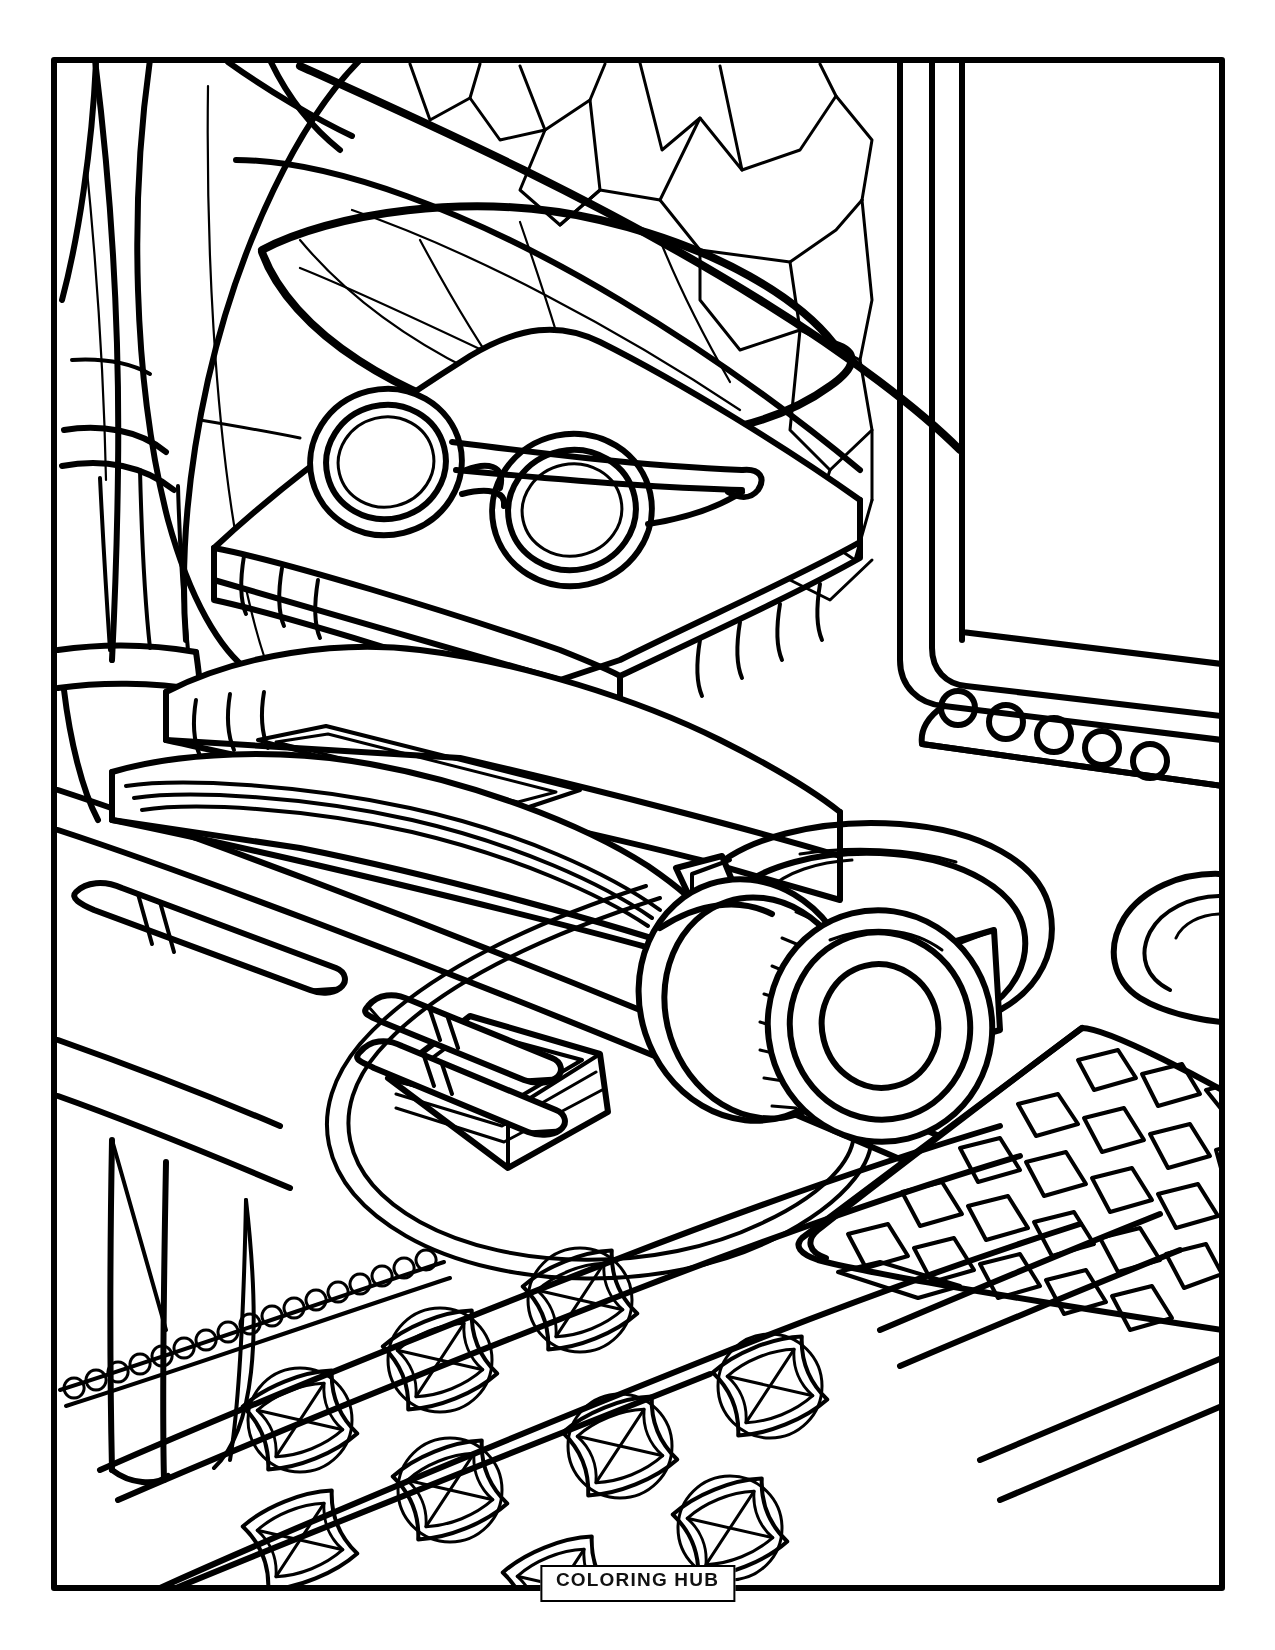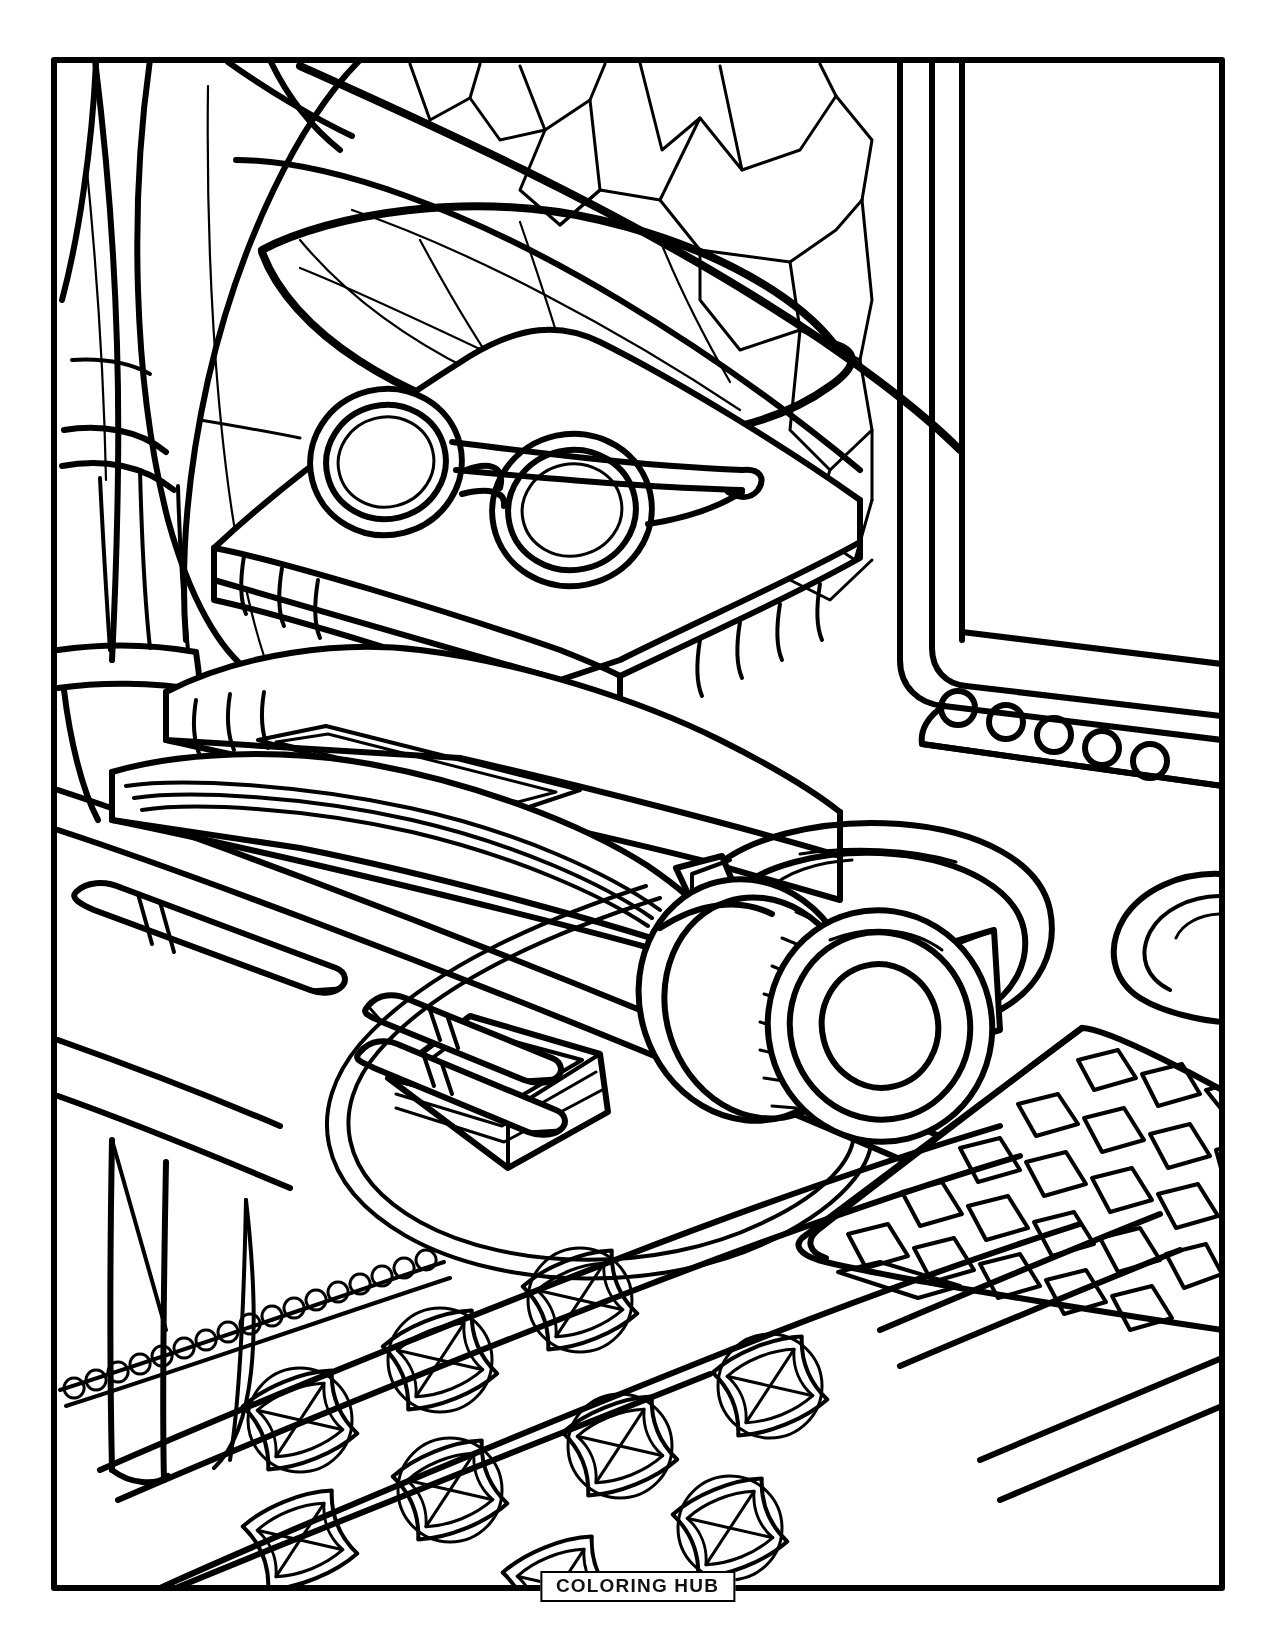--- a/index.html
+++ b/index.html
@@ -5,21 +5,21 @@
   html,body{margin:0;padding:0;background:#ffffff;}
   body{width:1275px;height:1650px;font-family:"Liberation Sans",sans-serif;overflow:hidden;}
   #page{position:relative;width:1275px;height:1650px;background:#fff;}
   #art{position:absolute;left:0;top:0;width:1275px;height:1650px;}
   .wm{
     position:absolute;
     left:50%;transform:translateX(-50%);
     bottom:48px;
     background:#ffffff;
     border:2px solid #000000;
-    padding:3px 14px 4px 14px;
+    padding:3px 14px 10px 14px;
     font-size:19px;
     font-weight:bold;
     letter-spacing:1.2px;
     color:#111111;
     font-family:"Liberation Sans",sans-serif;
     line-height:1.05;
     white-space:nowrap;
     z-index:5;
   }
 </style>

